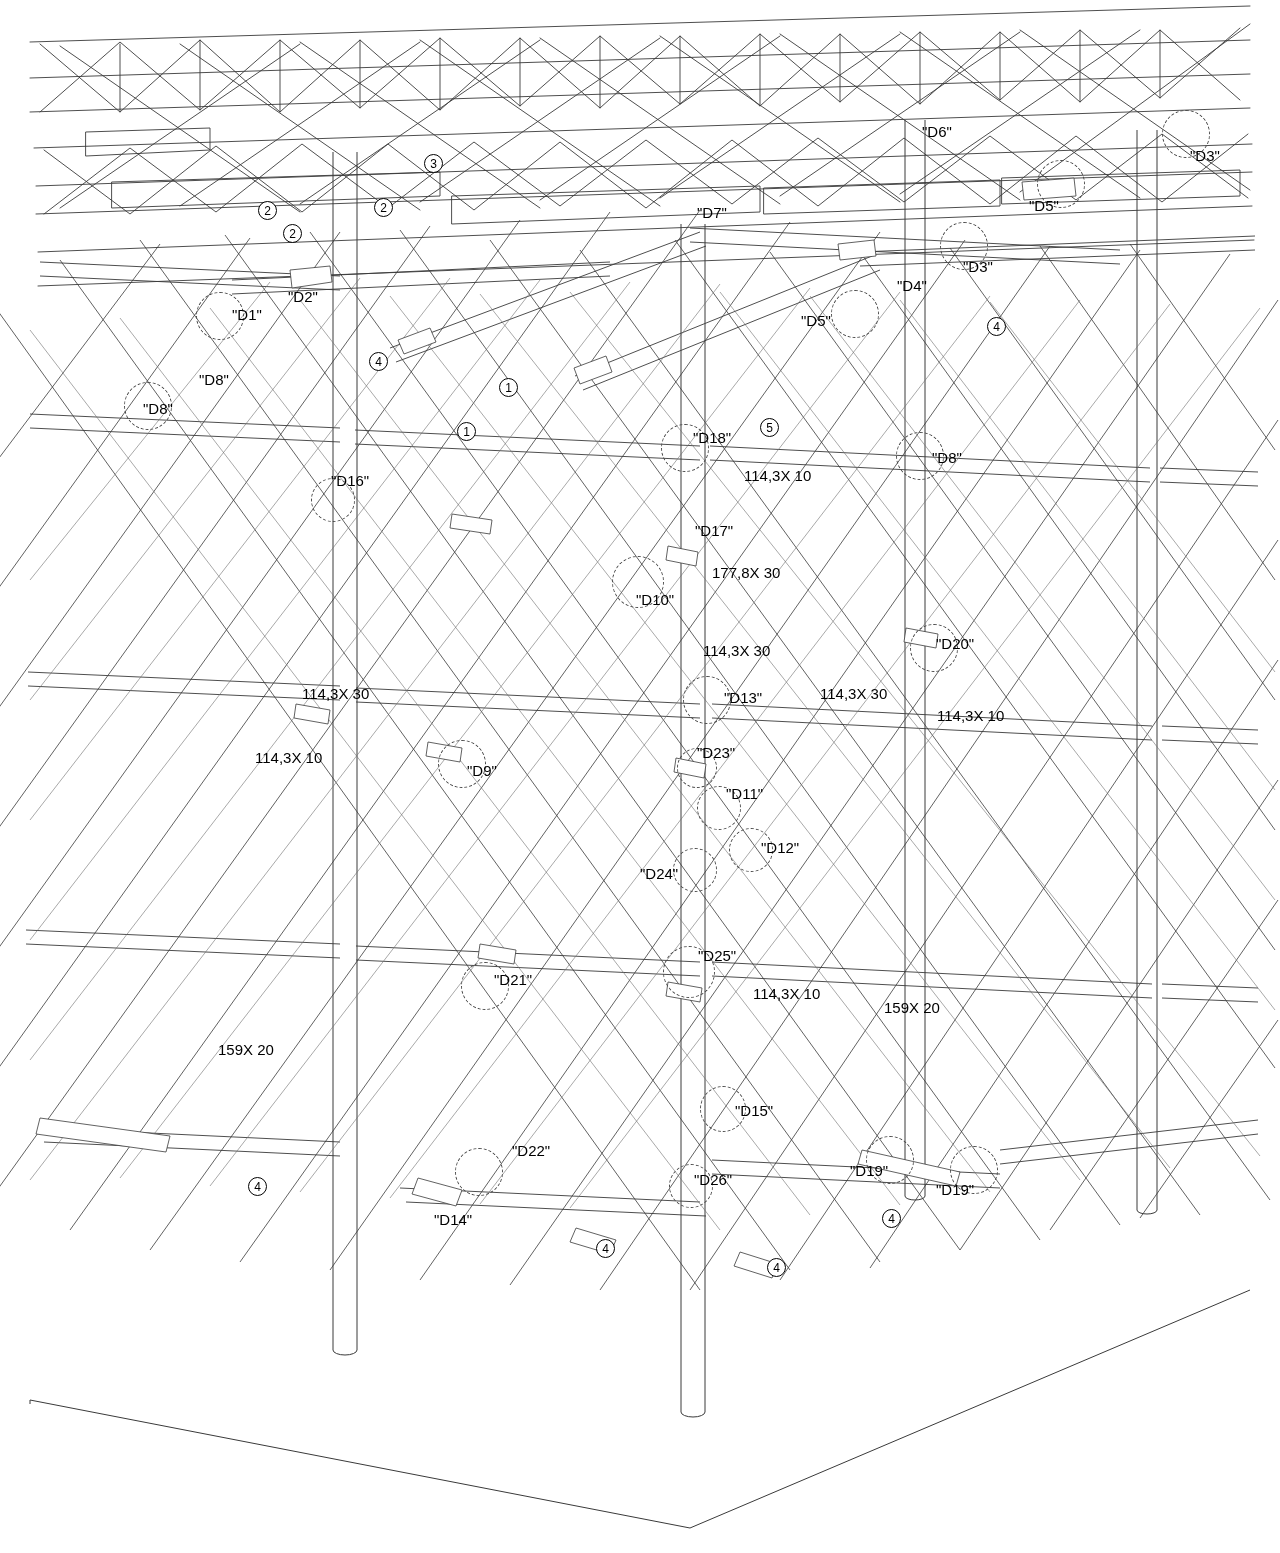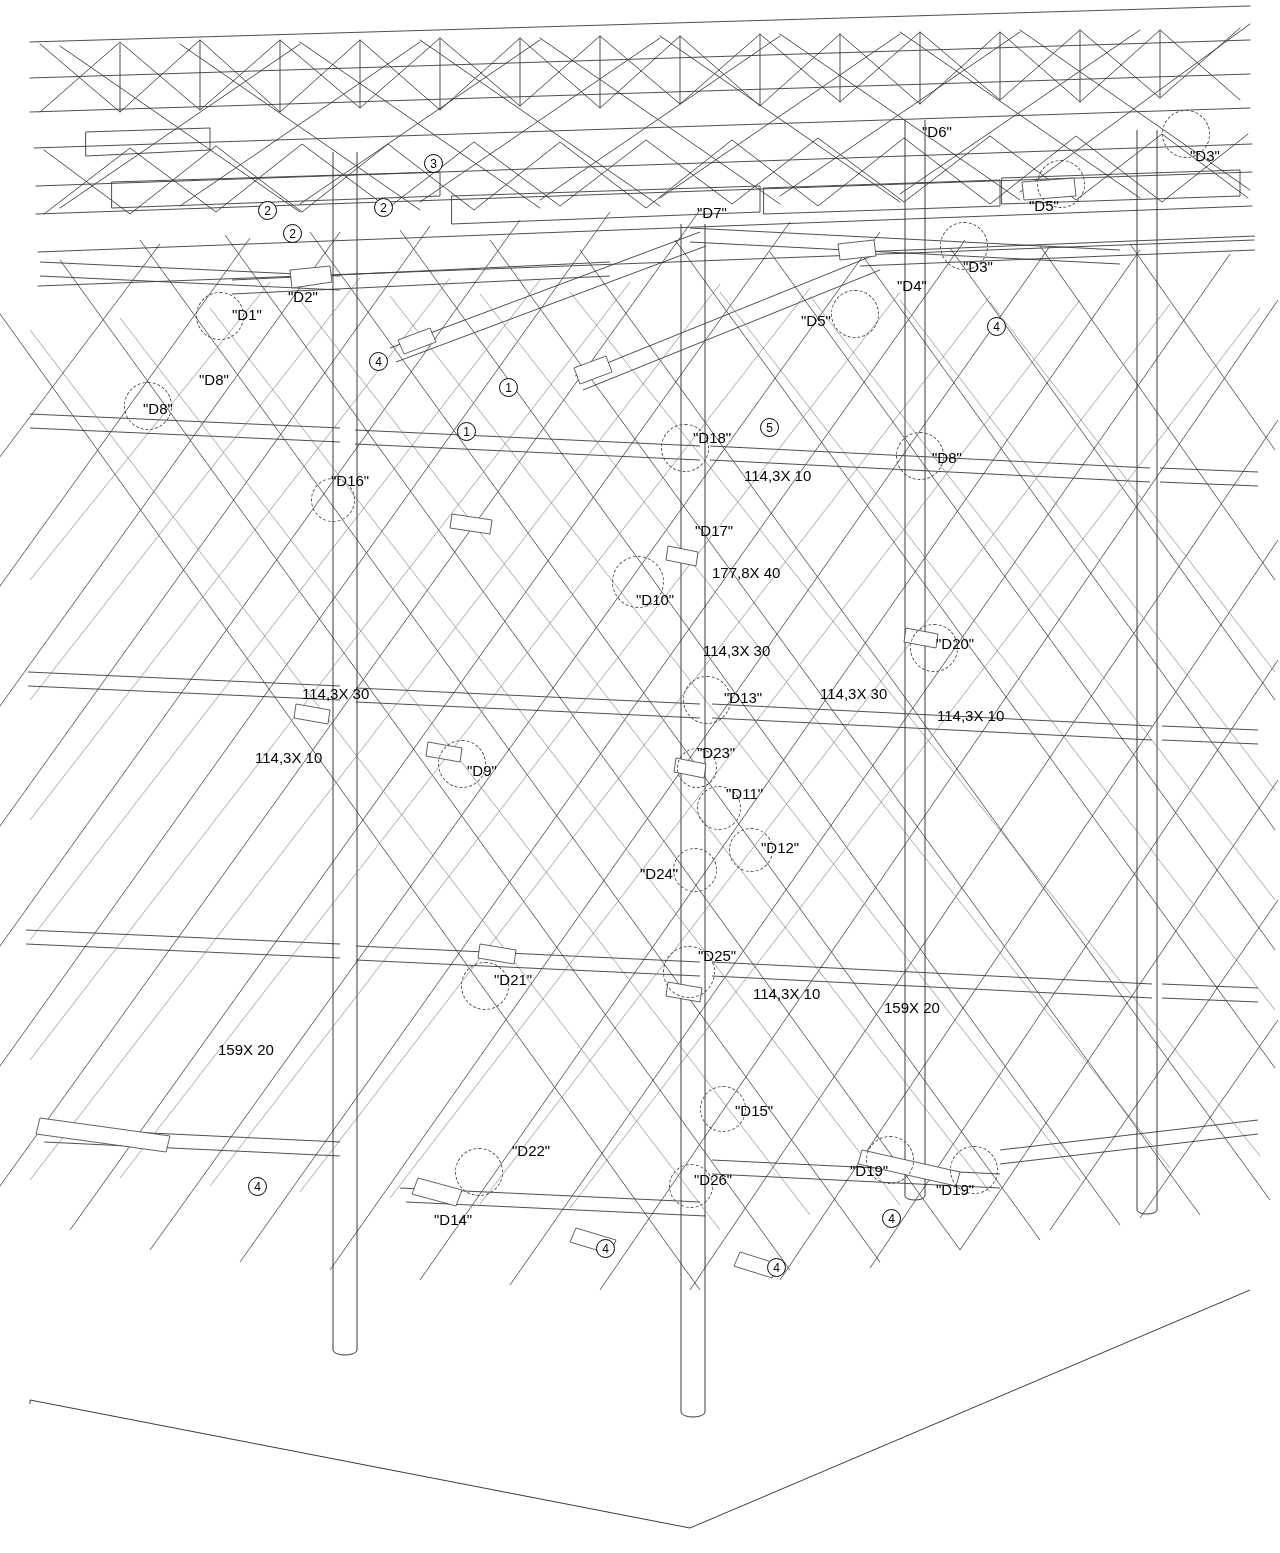--- a/index.html
+++ b/index.html
@@ -356,21 +356,21 @@
     <div class="detail-tag" style="left:698px;top:948px;">"D25"</div>
     <div class="detail-tag" style="left:494px;top:972px;">"D21"</div>
     <div class="detail-tag" style="left:735px;top:1103px;">"D15"</div>
     <div class="detail-tag" style="left:512px;top:1143px;">"D22"</div>
     <div class="detail-tag" style="left:850px;top:1163px;">"D19"</div>
     <div class="detail-tag" style="left:694px;top:1172px;">"D26"</div>
     <div class="detail-tag" style="left:936px;top:1182px;">"D19"</div>
     <div class="detail-tag" style="left:434px;top:1212px;">"D14"</div>
 
     <div class="dim-text" style="left:744px;top:468px;">114,3X 10</div>
-    <div class="dim-text" style="left:712px;top:565px;">177,8X 40</div>
+    <div class="dim-text" style="left:712px;top:565px;">177,8X 30</div>
     <div class="dim-text" style="left:703px;top:643px;">114,3X 30</div>
     <div class="dim-text" style="left:302px;top:686px;">114,3X 30</div>
     <div class="dim-text" style="left:820px;top:686px;">114,3X 30</div>
     <div class="dim-text" style="left:937px;top:708px;">114,3X 10</div>
     <div class="dim-text" style="left:255px;top:750px;">114,3X 10</div>
     <div class="dim-text" style="left:753px;top:986px;">114,3X 10</div>
     <div class="dim-text" style="left:884px;top:1000px;">159X 20</div>
     <div class="dim-text" style="left:218px;top:1042px;">159X 20</div>
 
     <div class="bubble" style="left:424px;top:154px;">3</div>

